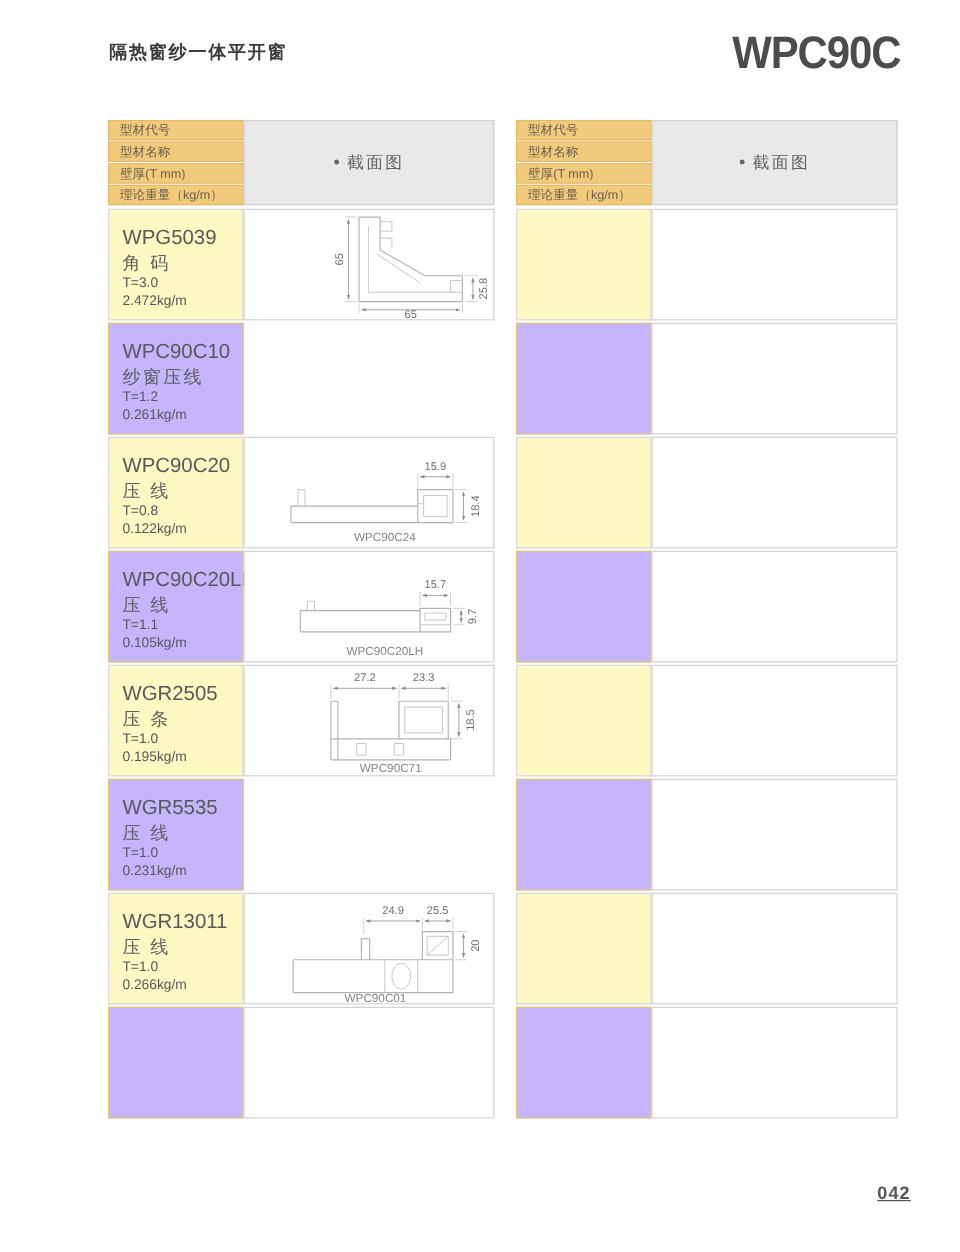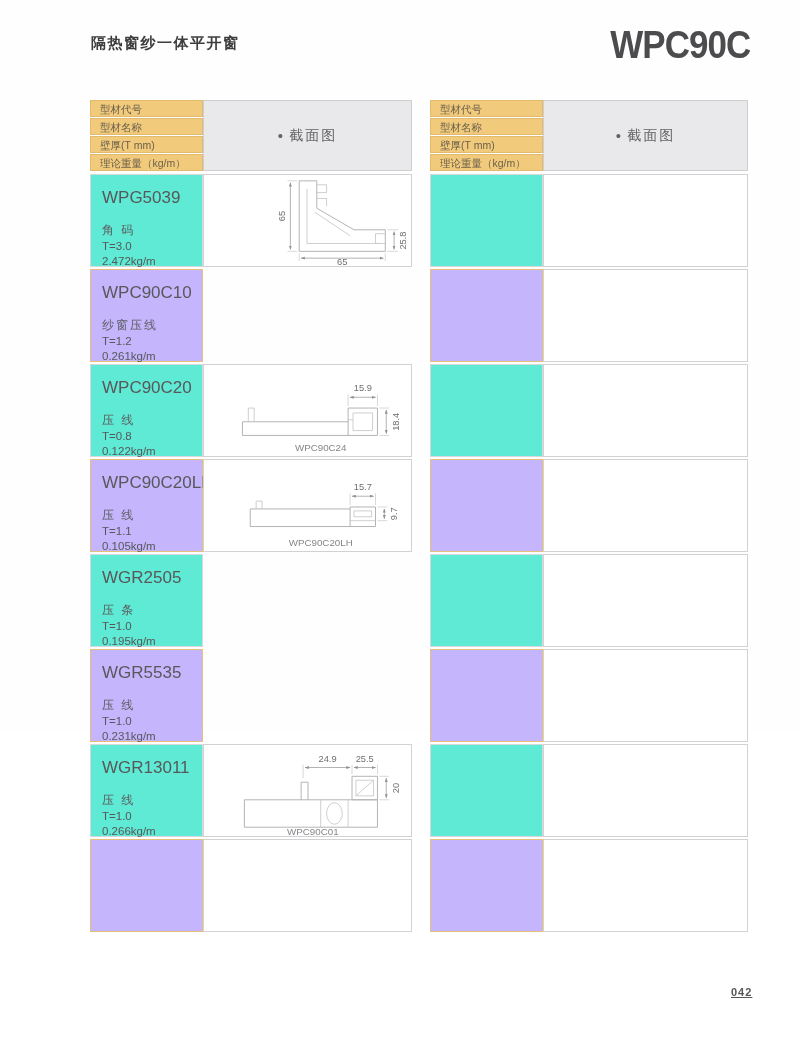--- a/index.html
+++ b/index.html
@@ -22,37 +22,37 @@
     border:1px solid #e2ba6c; font-size:10.5px; color:#6a5f4b; padding-left:9px;
     white-space:nowrap; overflow:hidden; }
   .section-cell { flex:1; height:71px; background:#e9e9eb; border:1px solid #cfcfd1;
     display:flex; align-items:center; justify-content:center; color:#636366;
     font-size:14px; letter-spacing:2px; }
   .section-cell .bullet { font-size:15px; margin-right:6px; letter-spacing:0; }
 
   .trow { display:flex; height:93px; margin-top:2px; }
   .trow:first-of-type { margin-top:3px; }
   .label-cell { width:113px; padding:13px 6px 0 11px; }
-  .label-cell.gray   { background:#5eead4; border:1px solid #d8d8da; }
+  .label-cell.gray   { background:#fef9c3; border:1px solid #d8d8da; }
   .label-cell.orange { background:#c4b5fd; border:1px solid #e6c078; }
   .diagram-cell { flex:1; background:#ffffff; border:1px solid #d2d2d4; position:relative;text-align:right; }
   .diagram-cell svg { display:block; width:100%; height:100%; }
 
   .code { font-size:17px; color:#58585a; line-height:20px; white-space:nowrap; }
-  .name { font-size:12px; color:#5d5d60; letter-spacing:2px; margin-top:14px; }
+  .name { font-size:15px; color:#5d5d60; letter-spacing:2px; margin-top:2px; }
   .spec { font-size:11.5px; color:#57575a; line-height:15px; }
 
   .pf  { stroke:#b2b2b4; fill:none; stroke-width:1; }
   .pf2 { stroke:#c2c2c4; fill:none; stroke-width:.8; }
   .dim { stroke:#909092; stroke-width:.7; fill:none; }
   .ext { stroke:#bcbcbe; stroke-width:.6; }
   .dtx { fill:#6f6f73; font-size:9.5px; text-anchor:middle; }
   .cap { fill:#86868a; font-size:10px; text-anchor:middle; }
 
-  .page-number { position:absolute; left:731px; top:986px; font-size:11px; font-weight:700;
+  .page-number { position:absolute; left:731px; top:986px; font-size:15px; font-weight:700;
     color:#565658; letter-spacing:1px;text-decoration:underline; }
 </style>
 </head>
 <body>
 
 <svg width="0" height="0" style="position:absolute">
   <defs>
     <marker id="arr" viewBox="0 0 10 10" refX="9" refY="5" markerWidth="6" markerHeight="6" orient="auto-start-reverse">
       <path d="M0,1.5 L10,5 L0,8.5 z" fill="#909092"></path>
     </marker>
@@ -160,20 +160,34 @@
     </div>
 
     <div class="trow">
       <div class="label-cell gray">
         <div class="code">WGR2505</div>
         <div class="name">压 条</div>
         <div class="spec">
           <div>T=1.0</div>
           <div>0.195kg/m</div>
         </div>
+      </div>
+      <div class="diagram-cell">
+        <svg viewBox="0 0 209 93" preserveAspectRatio="xMidYMid meet">
+          <path class="pf" d="M72,30 V80 M78,30 V80 M72,30 H78 M72,62 H174 M72,80 H174 M174,62 V80 M130,30 H172 V62 H130 Z"></path>
+          <path class="pf2" d="M94,66 H102 V76 H94 Z M126,66 H134 V76 H126 Z M135,35 H167 V57 H135 Z"></path>
+          <path class="ext" d="M72,28 V16 M130,28 V16 M172,28 V16 M174,30 H184 M174,62 H184"></path>
+          <line class="dim" x1="74" y1="19" x2="128" y2="19" marker-start="url(#arr)" marker-end="url(#arr)"></line>
+          <line class="dim" x1="132" y1="19" x2="170" y2="19" marker-start="url(#arr)" marker-end="url(#arr)"></line>
+          <line class="dim" x1="181" y1="32" x2="181" y2="60" marker-start="url(#arr)" marker-end="url(#arr)"></line>
+          <text class="dtx" x="101" y="13">27.2</text>
+          <text class="dtx" x="151" y="13">23.3</text>
+          <text class="dtx" x="191" y="49" transform="rotate(-90 191 46)">18.5</text>
+          <text class="cap" x="123" y="90">WPC90C71</text>
+        </svg>
       </div>
     </div>
 
     <div class="trow">
       <div class="label-cell orange">
         <div class="code">WGR5535</div>
         <div class="name">压 线</div>
         <div class="spec">
           <div>T=1.0</div>
           <div>0.231kg/m</div>

